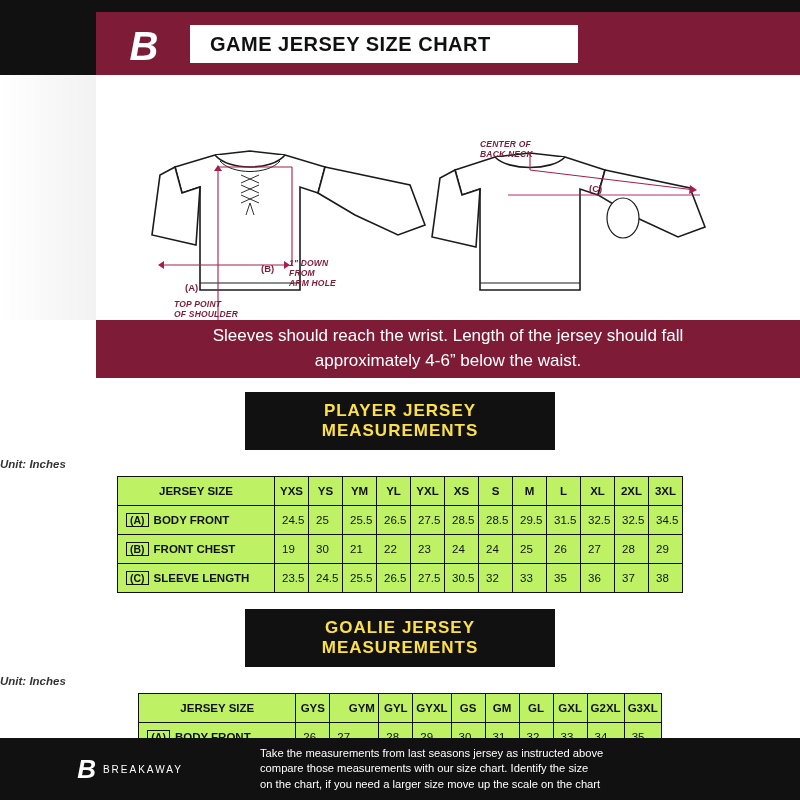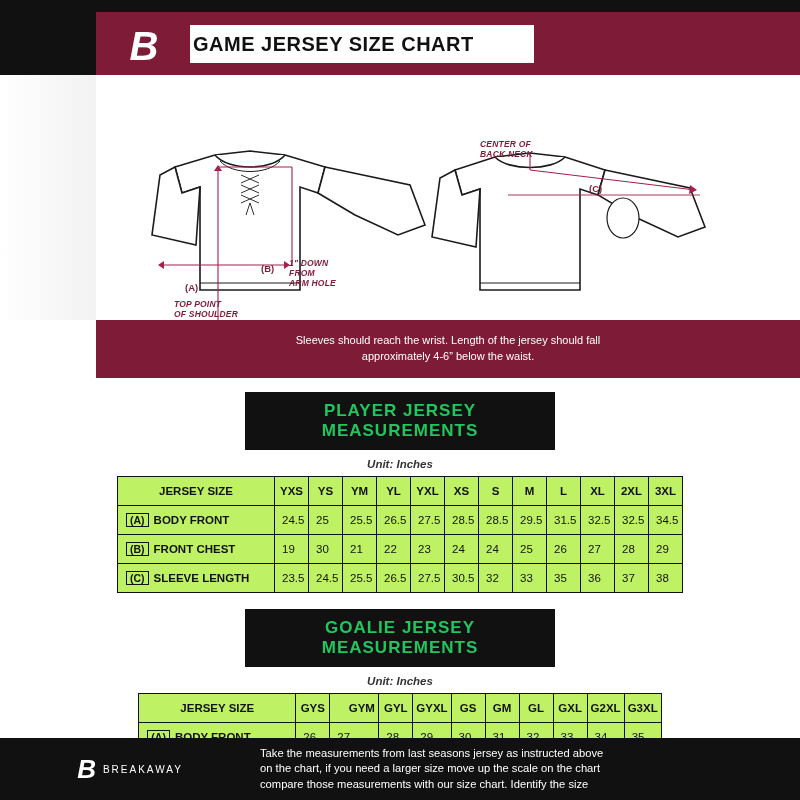--- a/index.html
+++ b/index.html
@@ -52,25 +52,25 @@
     color: #ffffff;
     font-size: 40px;
     font-weight: bold;
     font-style: italic;
     letter-spacing: -2px;
     line-height: 1;
   }
   .title-plate {
     position: absolute;
     left: 190px; top: 25px;
-    width: 344px; height: 38px;
+    width: 388px; height: 38px;
     background: #ffffff;
     display: flex;
     align-items: center;
-    padding-left: 3px;
+    padding-left: 20px;
     box-sizing: border-box;
   }
   .title-plate .title-text {
     font-size: 20px;
     font-weight: bold;
     color: #111111;
     letter-spacing: 0.5px;
   }
 
   
@@ -87,48 +87,48 @@
     background: #7e1c38;
     margin-left: 96px;
     color: #ffffff;
     display: flex;
     flex-direction: column;
     align-items: center;
     justify-content: center;
     text-align: center;
   }
   .note-band div {
-    font-size: 11px;
+    font-size: 17px;
     line-height: 1.45;
   }
   .band-left-white {
     position: absolute;
     left: 0; top: 0; width: 96px; height: 58px;
     background: #ffffff;
   }
 
   
   .section-wrap {
     position: relative;
     background: #ffffff;
     padding-top: 14px;
   }
   .banner {
     margin: 0 auto;
     background: #111111;
-    color: #22c55e;
+    color: #fde047;
     text-align: center;
     font-size: 17px;
     font-weight: bold;
     letter-spacing: 1px;
     padding: 9px 0;
     width: 310px;
   }
   .unit {
-    text-align: center;
+    text-align: left;
     font-size: 11.5px;
     font-weight: bold;
     font-style: italic;
     color: #333333;
     margin: 8px 0 6px 0;
   }
 
   
   table.size-table {
     border-collapse: collapse;
@@ -445,18 +445,18 @@
     </table>
   </div>
 
   <div class="footer">
     <div class="footer-logo">
       <span class="fb">B</span>
       <span class="fname">BREAKAWAY</span>
     </div>
     <div class="footer-text">
       <div>Take the measurements from last seasons jersey as instructed above</div>
+      <div>compare those measurements  with our size chart. Identify the size</div>
       <div>on the chart, if you need a larger size move up the scale on the chart</div>
-      <div>compare those measurements  with our size chart. Identify the size</div>
     </div>
   </div>
 
 </div>
 
 </body></html>

